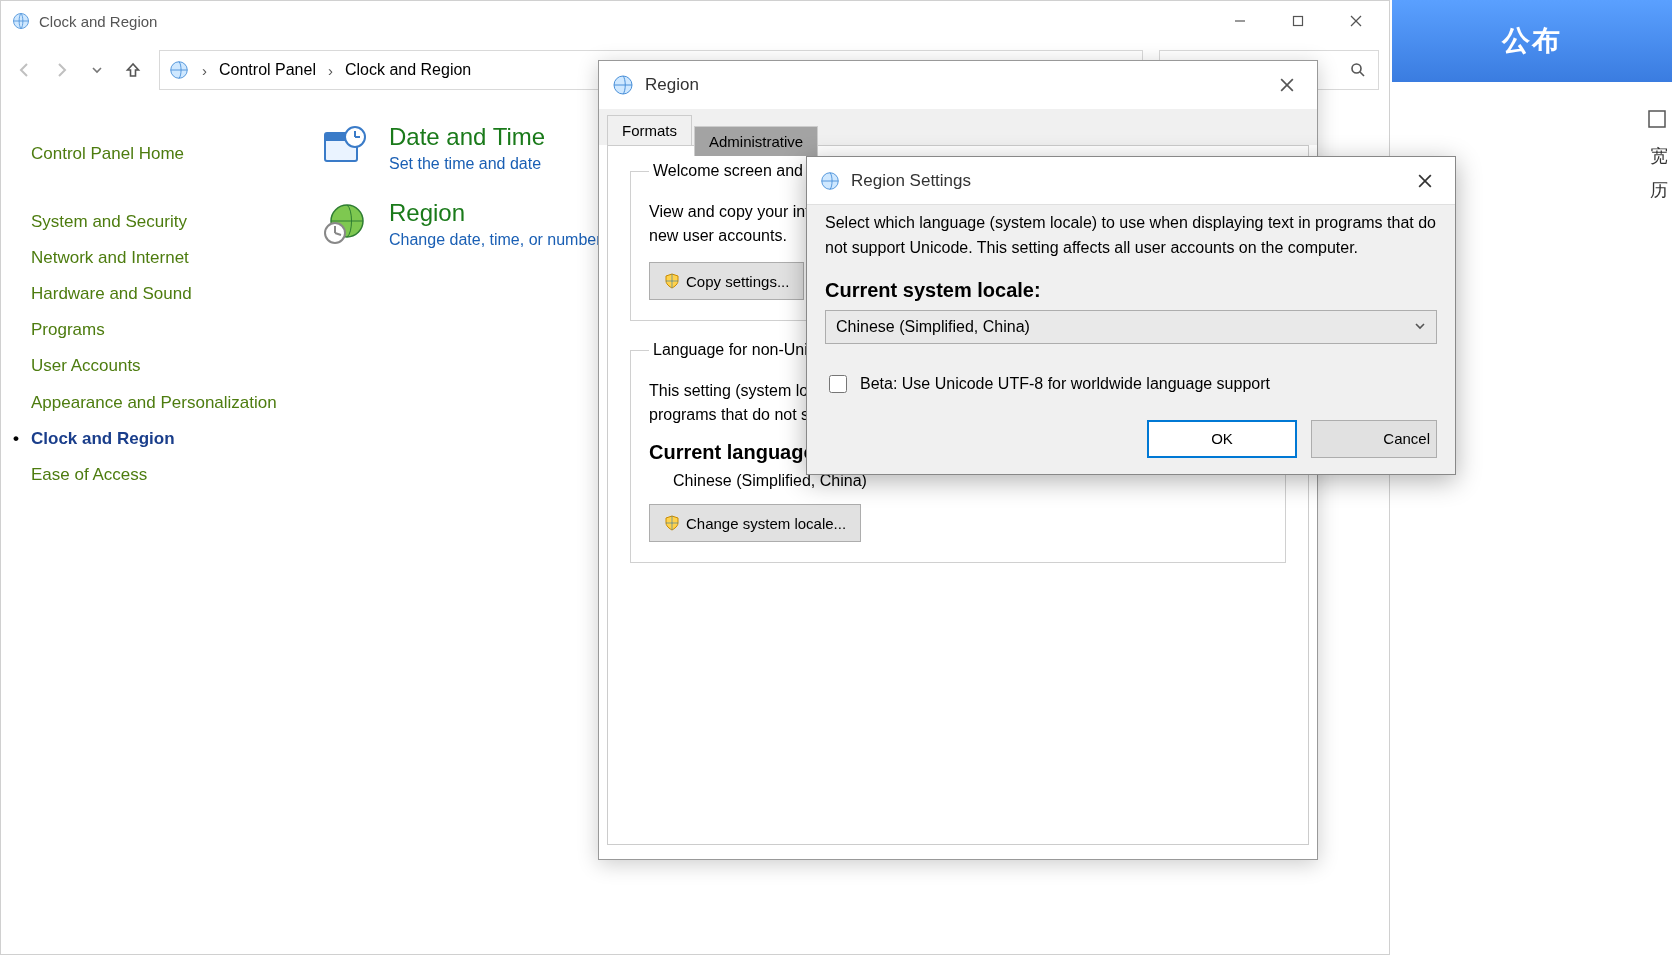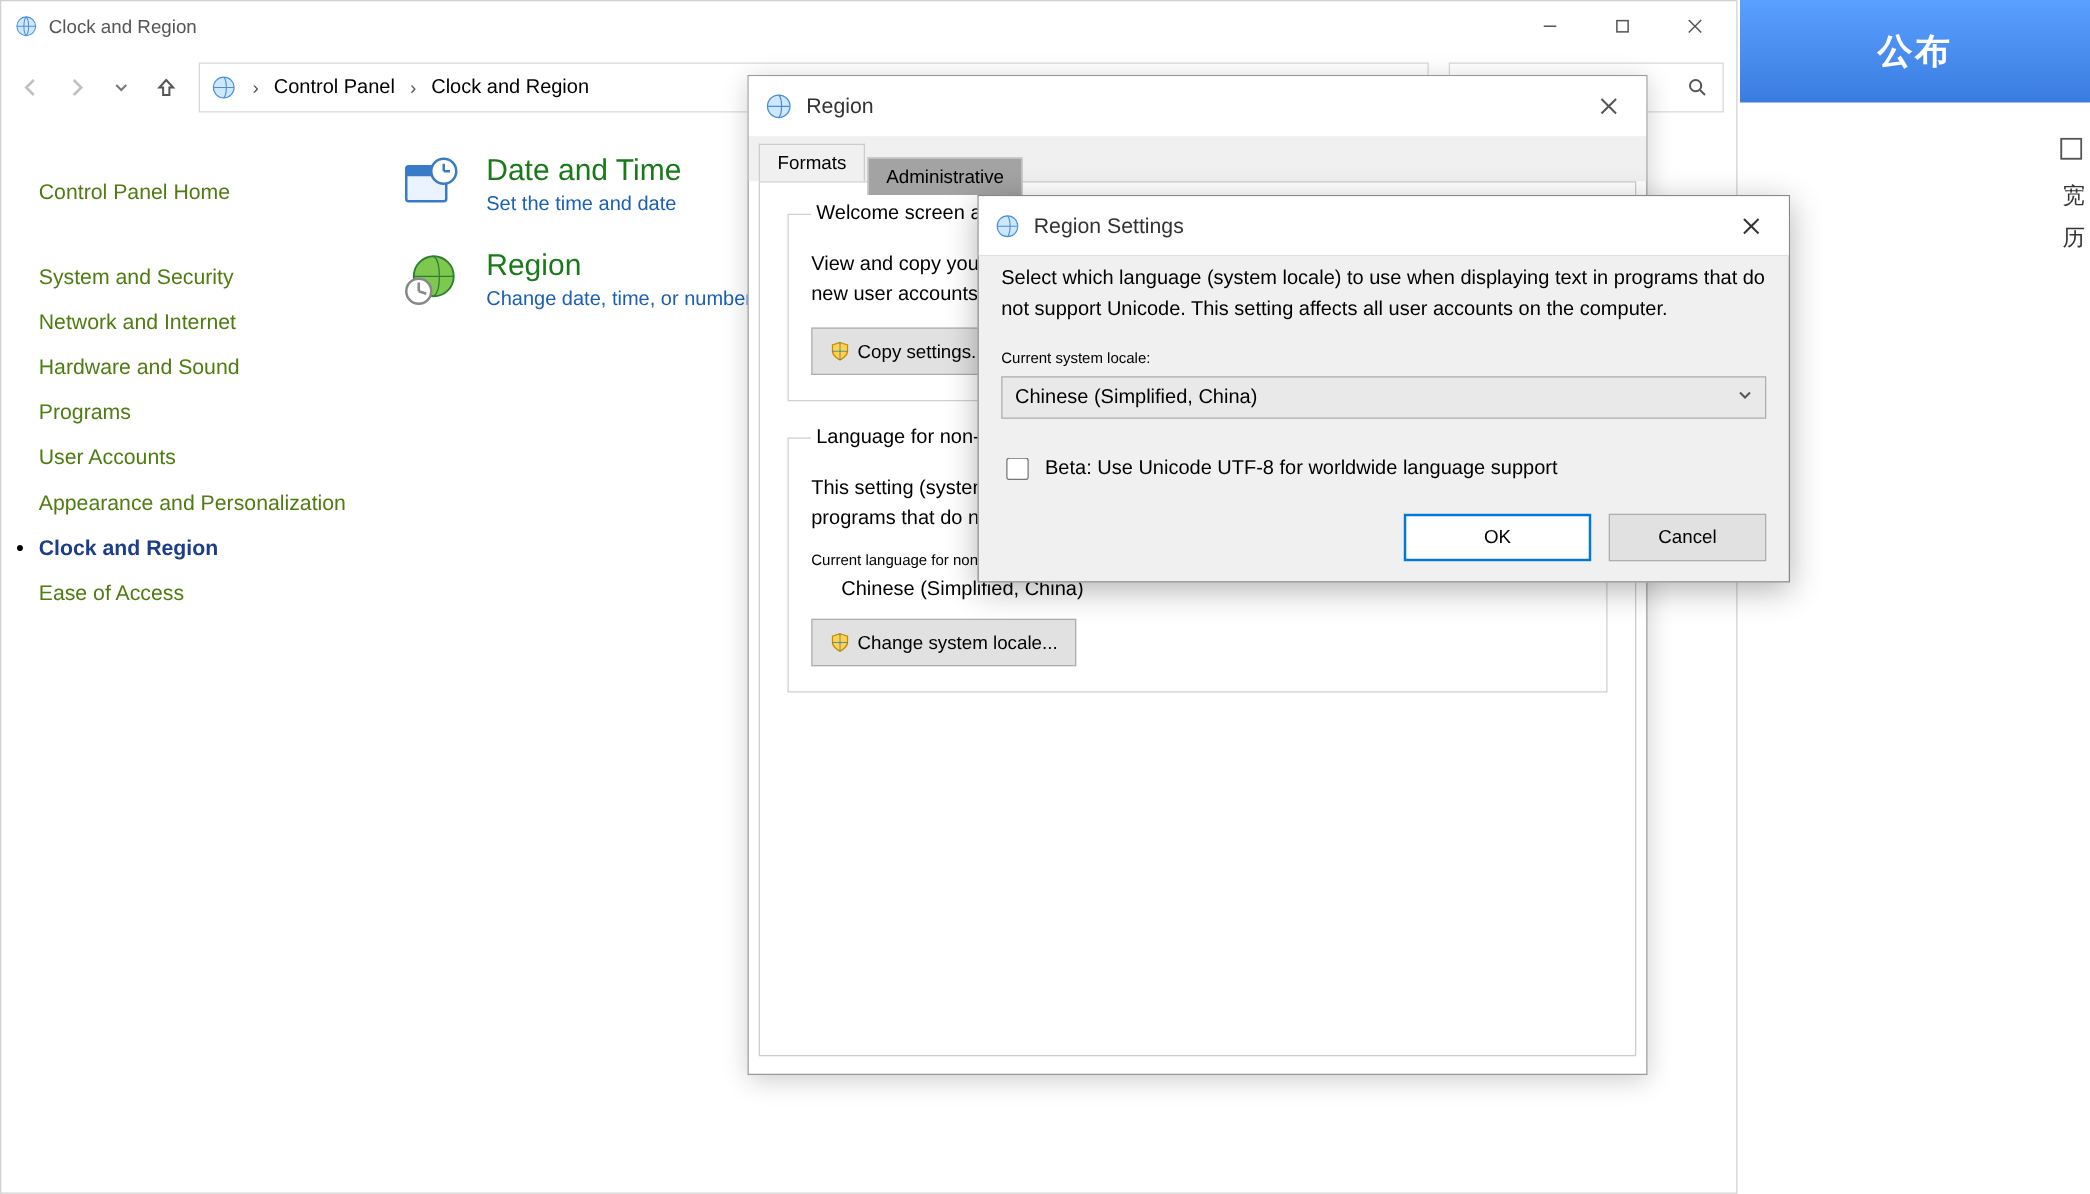--- a/index.html
+++ b/index.html
@@ -42,39 +42,39 @@
   .dlg-title { font-size: 17px; color: #333; flex: 1; }
   .dlg-close { width: 48px; height: 100%; display:flex; align-items:center; justify-content:center; color: #555; }
   .tabs-strip { background: #f0f0f0; padding: 6px 8px 0 8px; display: flex; gap: 2px; text-align: center; }
   .tab { padding: 6px 14px; font-size: 15px; border: 1px solid #ccc; border-bottom: none; background: #f0f0f0; cursor: pointer; }
   .tab.active { background: #a3a3a3; border-color: #ccc; position: relative; top: 11px; }
   .tabpanel { border: 1px solid #ccc; margin: 0 8px 8px 8px; background: #fff; height: 700px; padding: 16px 20px; }
 
   fieldset.grp { border: 1px solid #d0d0d0; padding: 14px 18px 20px 18px; margin-bottom: 20px; }
   fieldset.grp legend { font-size: 16px; padding: 0 4px; }
   .grp p { margin: 6px 0 14px 0; font-size: 16px; line-height: 1.5; }
-  .lbl { font-size: 12px; }
+  .lbl { font-size: 20px; font-weight: bold; }
   .curval { font-size: 16px; padding: 8px 0 0 24px; }
   .actionrow { display:flex; justify-content:flex-start; margin-top: 14px; }
   .winbtn { min-width: 140px; height: 38px; background: #e1e1e1; border: 1px solid #adadad; font-size: 15px; display:flex; align-items:center; justify-content:center; gap:6px; cursor:pointer; padding: 0 14px; }
 
   
-  .region-settings-dlg { position: absolute; left: 782px; top: 156px; width: 650px; background: #f0f0f0; border: 1px solid #888; box-shadow: 0 6px 24px rgba(0,0,0,.3); }
+  .region-settings-dlg { position: absolute; left: 806px; top: 156px; width: 650px; background: #f0f0f0; border: 1px solid #888; box-shadow: 0 6px 24px rgba(0,0,0,.3); }
   .rs-titlebar { height: 48px; background: #fff; display:flex; align-items:center; padding: 0 6px 0 12px; border-bottom: 1px solid #e0e0e0; }
   .rs-titlebar .globe { width: 22px; height: 22px; margin-right: 10px; }
   .rs-body { padding: 6px 18px 16px 18px; }
   .rs-body p.desc { margin: 0 0 18px 0; font-size: 16px; line-height: 1.55; }
   .rs-body .lbl { display:block; margin-bottom: 8px; }
   .rs-select { width: 100%; height: 34px; border: 1px solid #adadad; background: #e9e9e9; display:flex; align-items:center; justify-content:space-between; padding: 0 10px; font-size: 16px; cursor:pointer; }
   .rs-select .chev { color:#555; }
   .check-row { display:flex; align-items:center; gap: 10px; margin: 28px 0 18px 0; font-size: 16px; }
   .check-row input { width: 18px; height: 18px; }
   .btnrow { display:flex; justify-content:flex-end; gap: 14px; padding-top: 6px; }
   .okbtn { width: 150px; height: 38px; border: 2px solid #0078d4; background: #fff; font-size: 15px; cursor:pointer; }
-  .cancelbtn { width: 126px; height: 38px; border: 1px solid #adadad; background: #e1e1e1; font-size: 15px; cursor:pointer; }
+  .cancelbtn { width: 126px; height: 38px; border: 1px solid #adadad; background: #e1e1e1; font-size: 15px; cursor:pointer;text-align:right; }
 
   
   .bg-frag { position:absolute; right:0; top:0; width: 280px; height:82px; background: linear-gradient(180deg,#5aa0ff,#3a7ce0); color:#fff; font-weight:700; display:flex; align-items:center; justify-content:center; font-size:28px; letter-spacing:2px; }
   .bg-frag2 { position:absolute; right:0; top: 110px; width: 40px; height: 80px; font-size:18px; color:#333; writing-mode: horizontal-tb; }
 
   
   .globe-icon { width:100%; height:100%; }
 </style>
 </head>
 <body>

